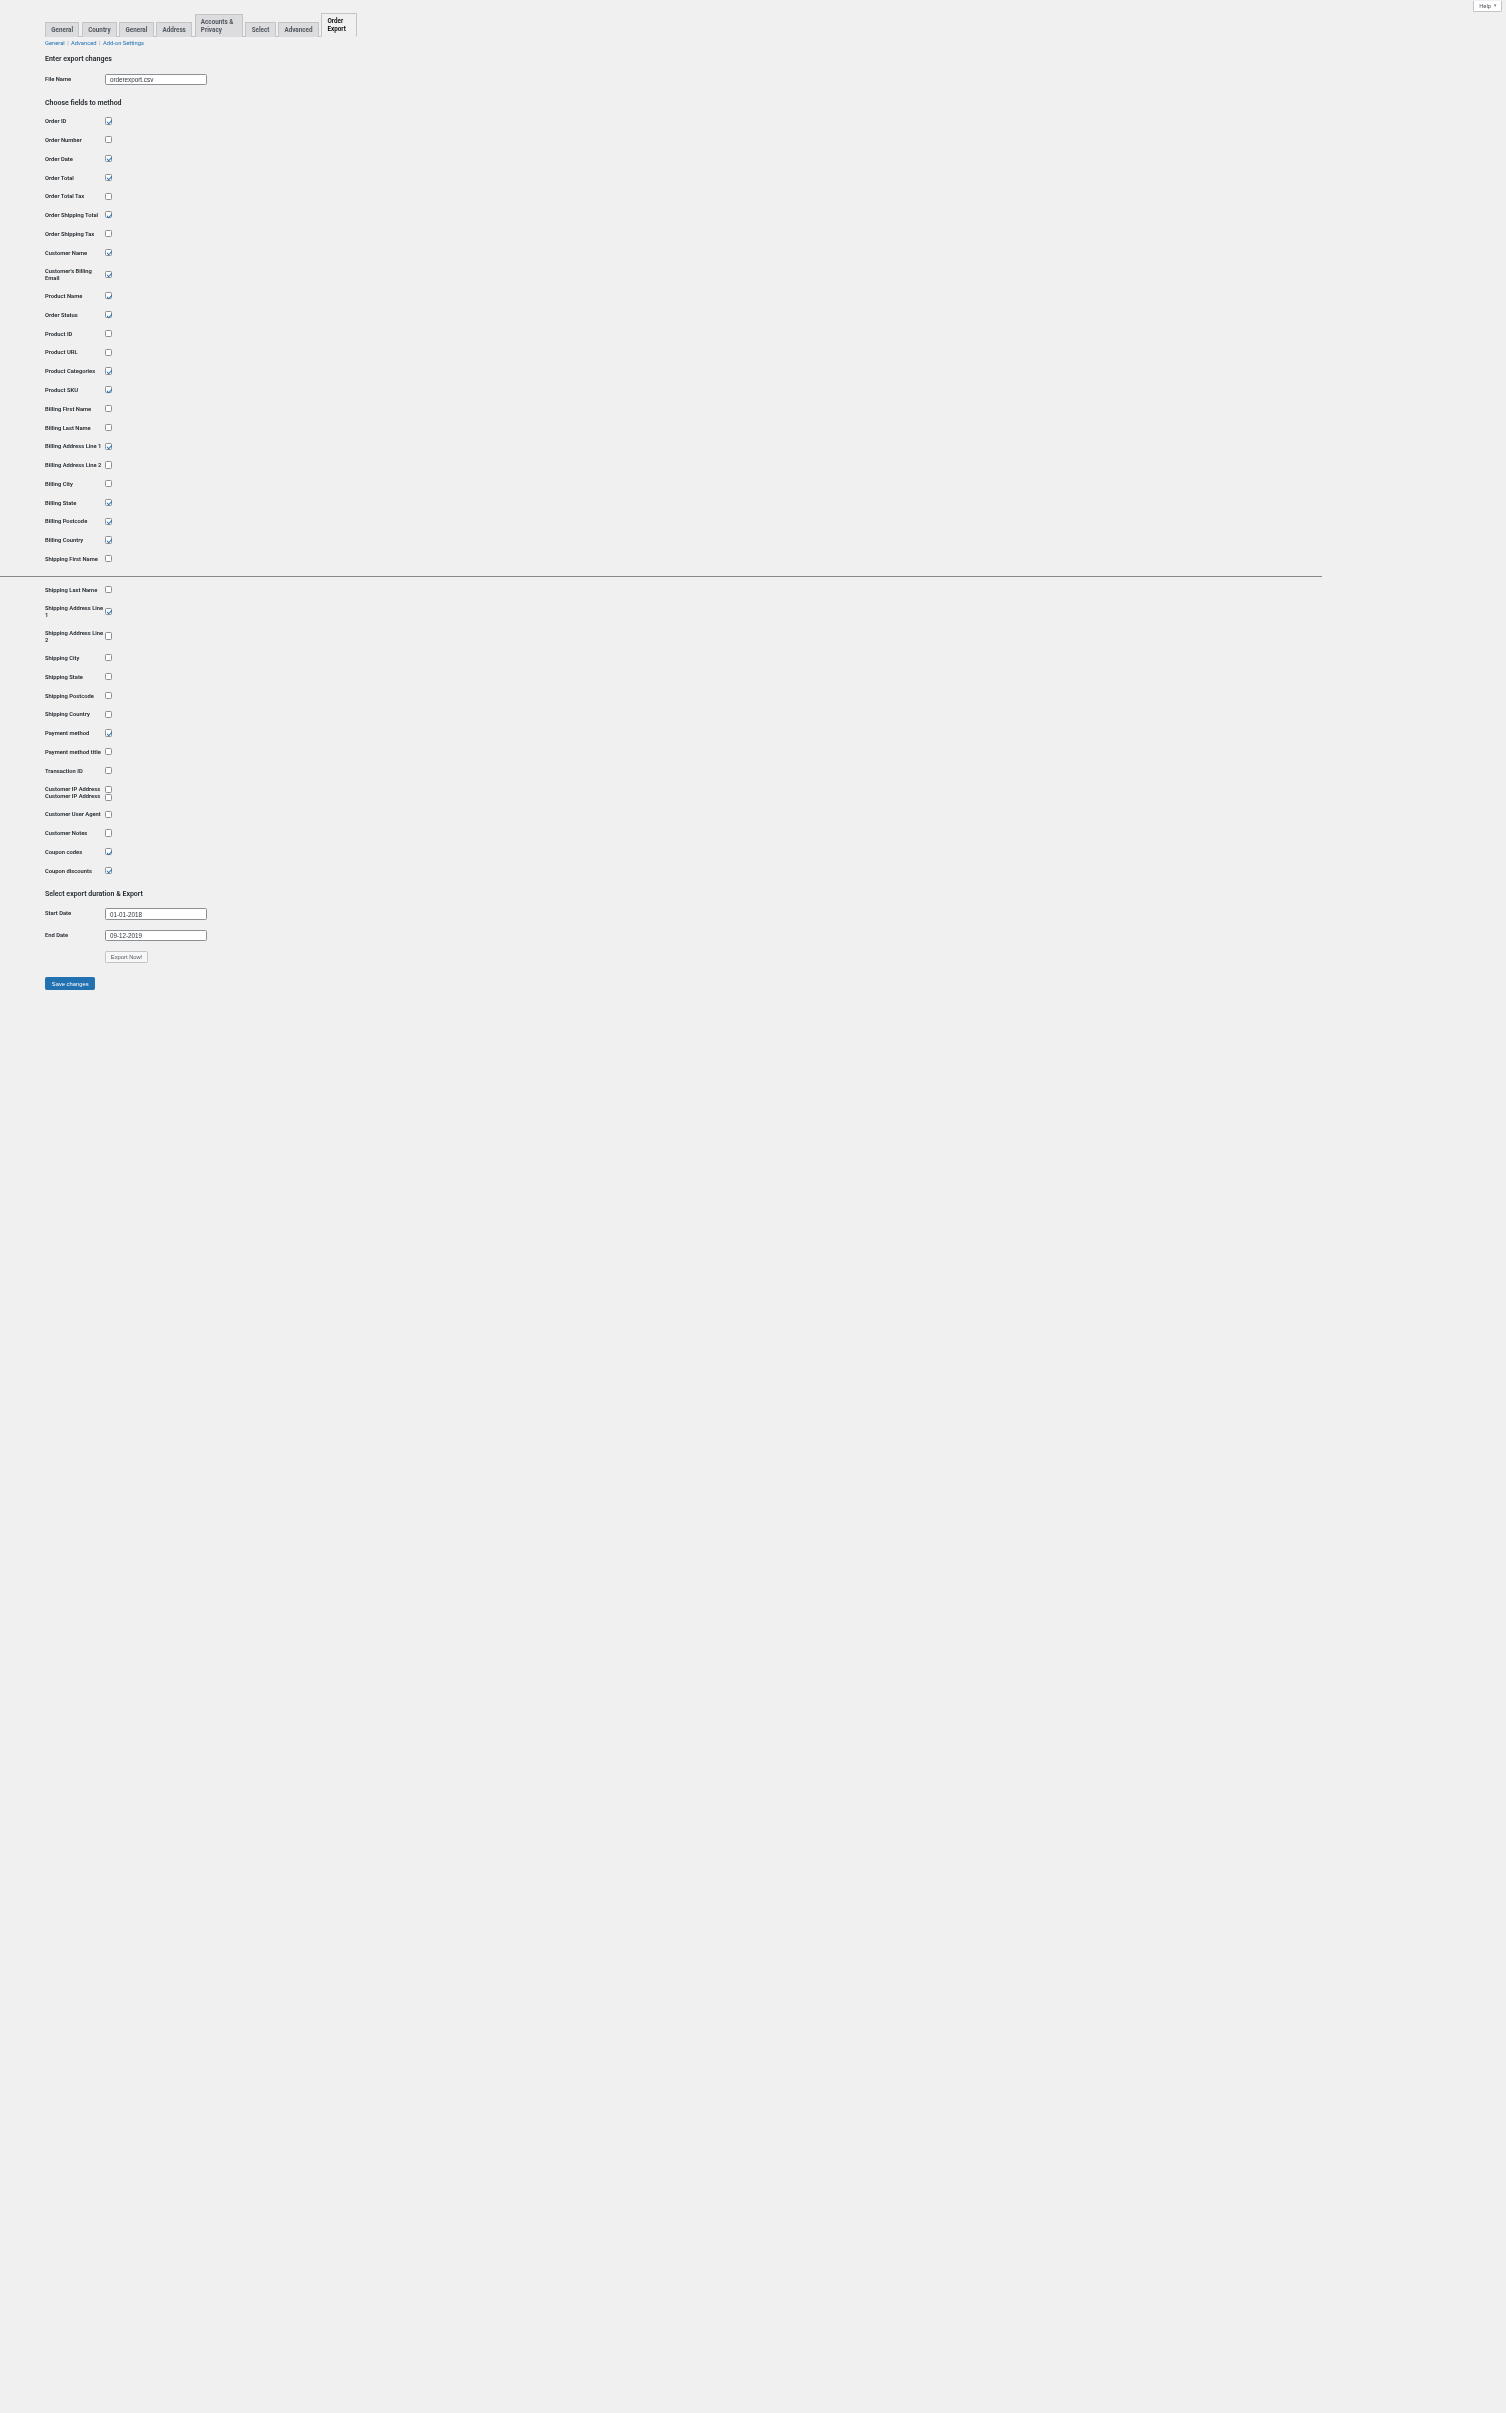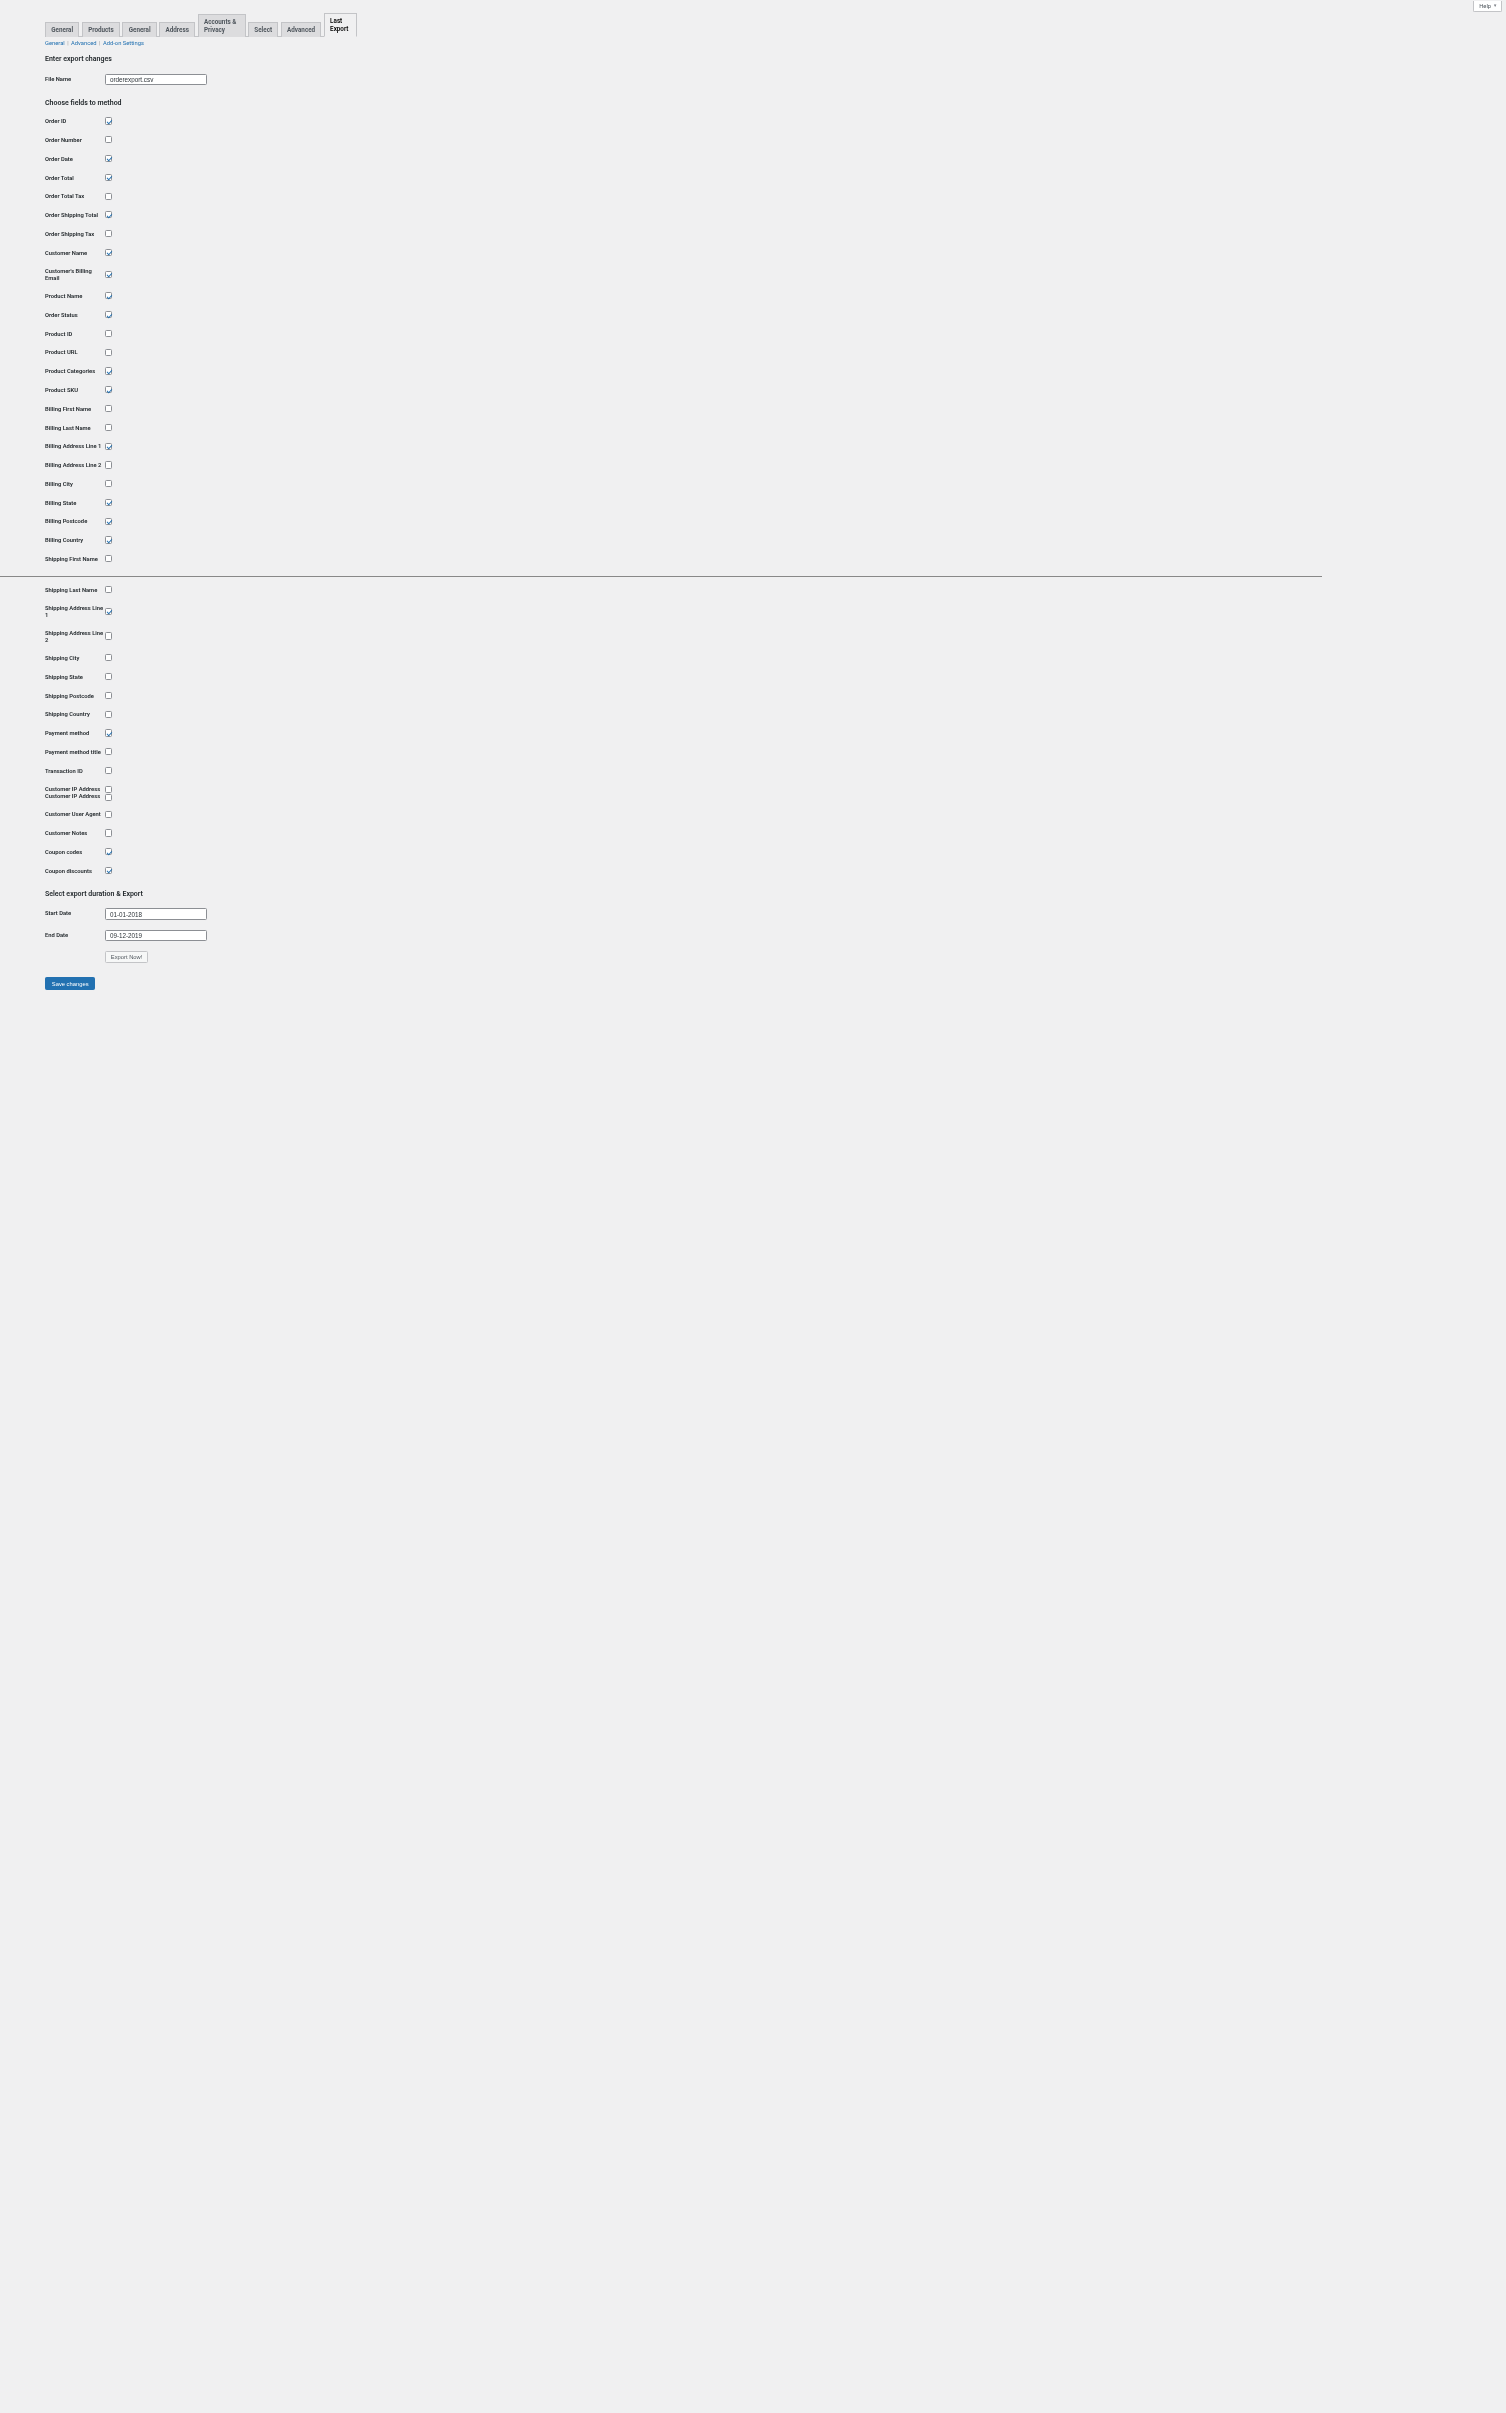--- a/index.html
+++ b/index.html
@@ -152,27 +152,27 @@
   <div class="help-btn">
     <span>Help</span>
     <span class="tri-down-icon">▼</span>
   </div>
 </div>
 
 <div class="wrap">
 
   <div class="nav-tabs" id="tabs-nav">
       <span class="nav-tab">General</span>
-      <span class="nav-tab">Products</span>
+      <span class="nav-tab">Country</span>
       <span class="nav-tab">General</span>
       <span class="nav-tab">Address</span>
       <span class="nav-tab">Accounts &amp; Privacy</span>
       <span class="nav-tab">Select</span>
       <span class="nav-tab">Advanced</span>
-      <span class="nav-tab active">Last Export</span>
+      <span class="nav-tab active">Order Export</span>
     </div>
 
   <div class="subnav">
     <a href="#">General</a>
     <span class="sep">|</span>
     <a href="#">Advanced</a>
     <span class="sep">|</span>
     <a href="#">Add-on Settings</a>
   </div>
 

